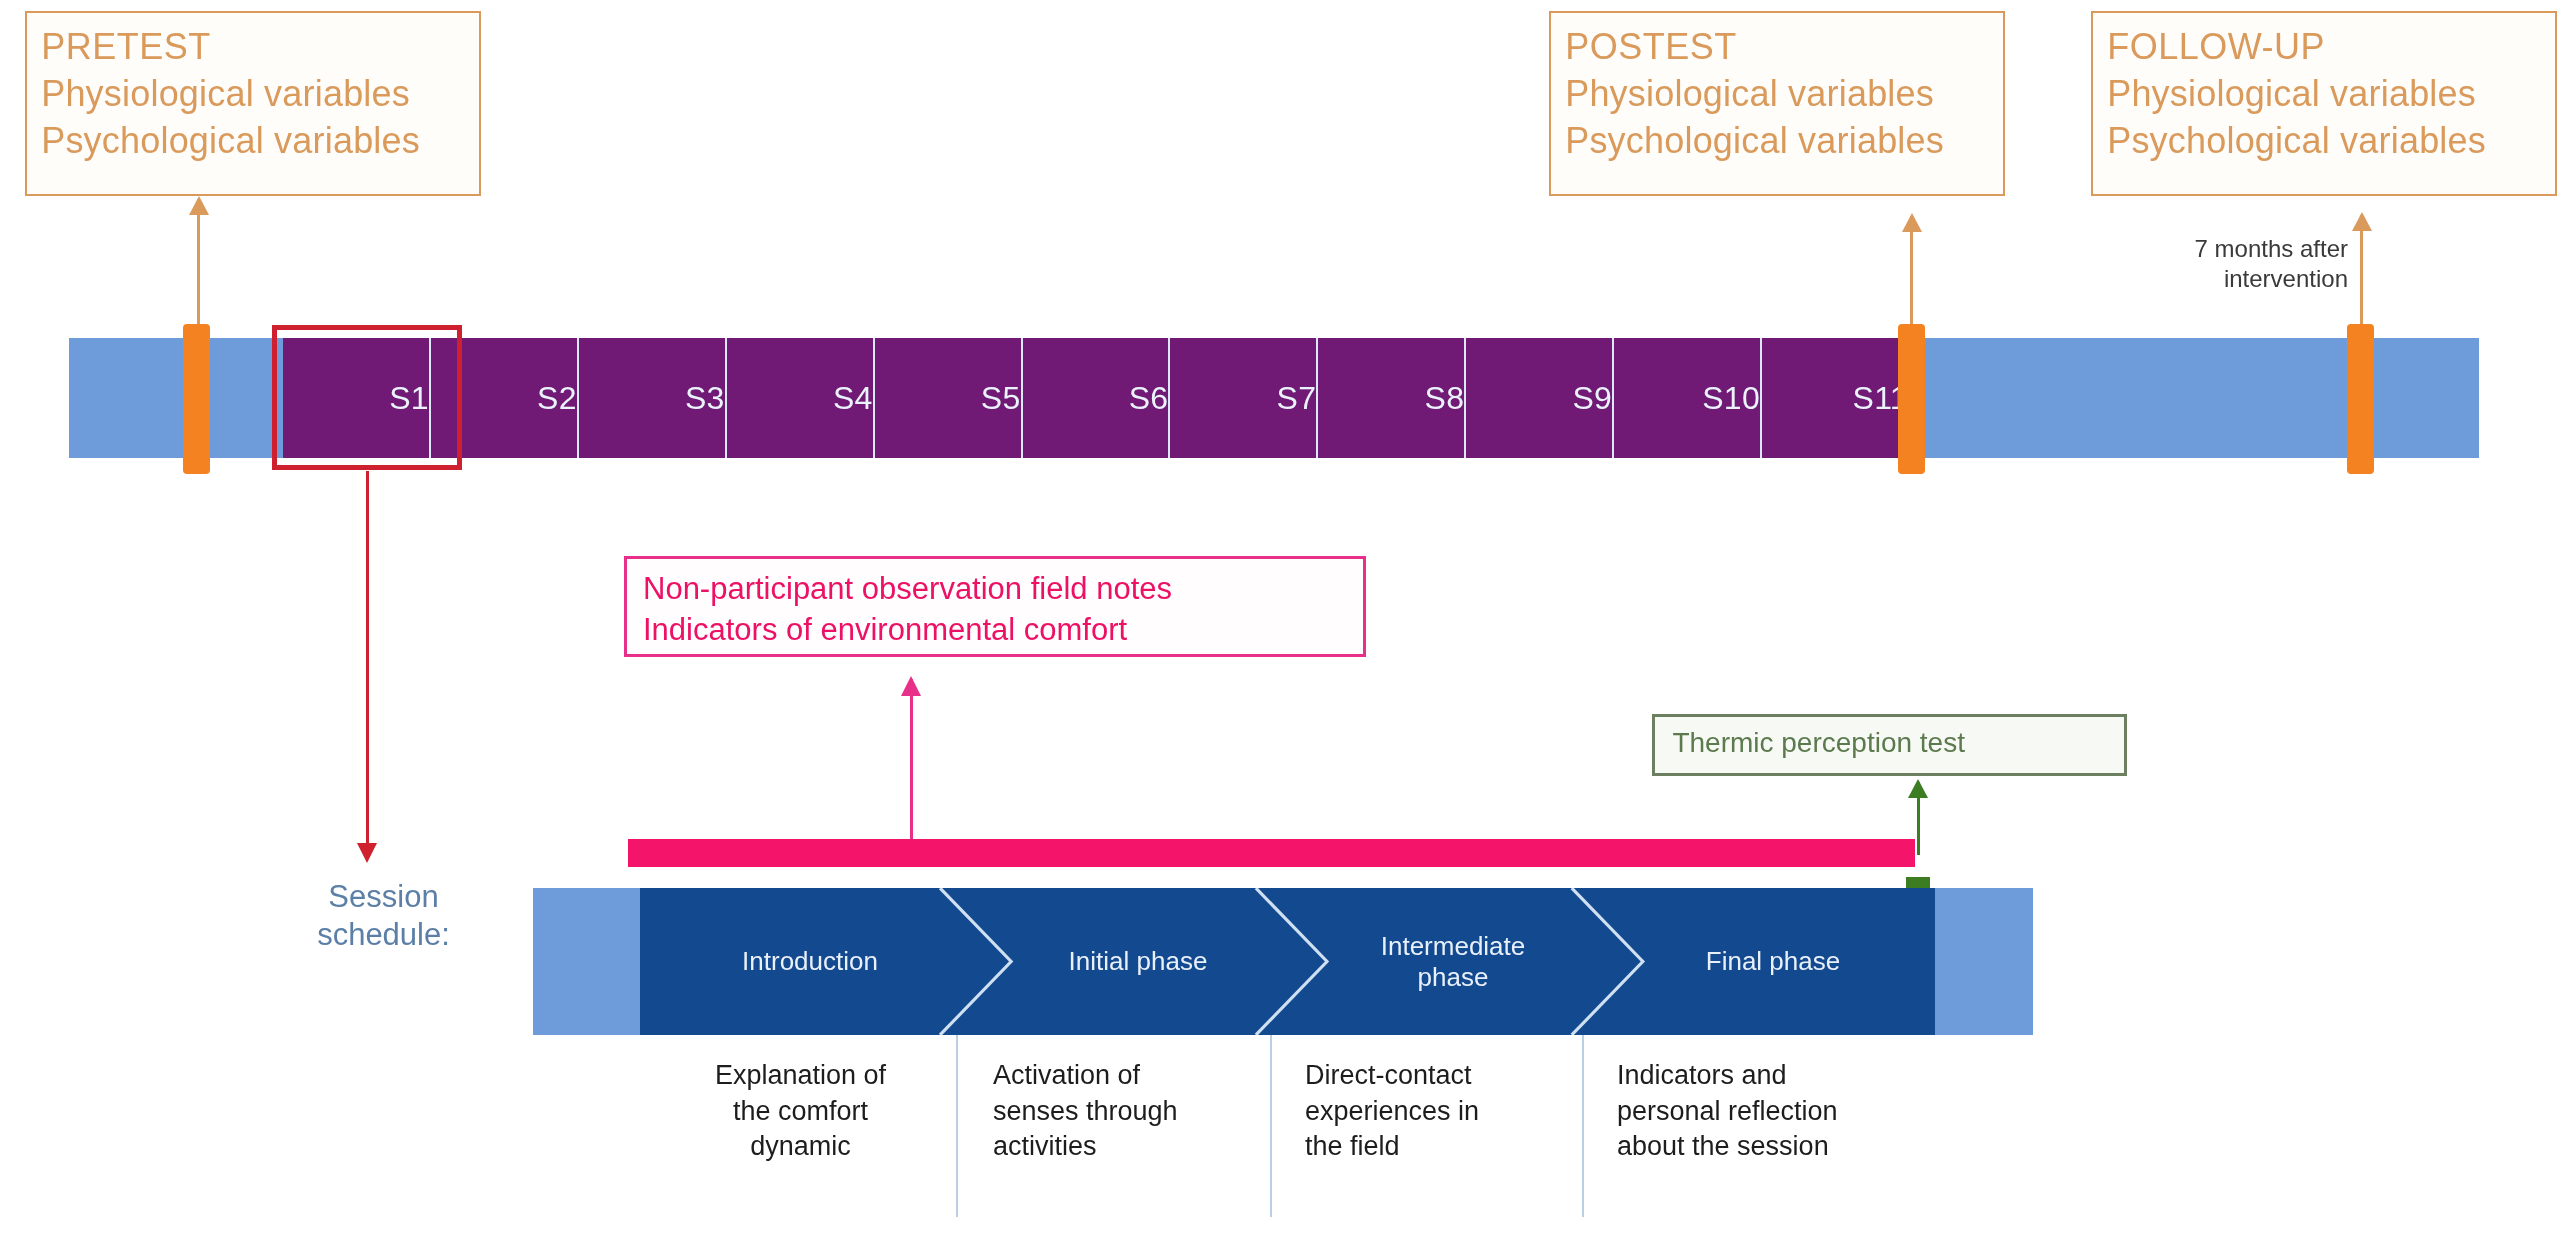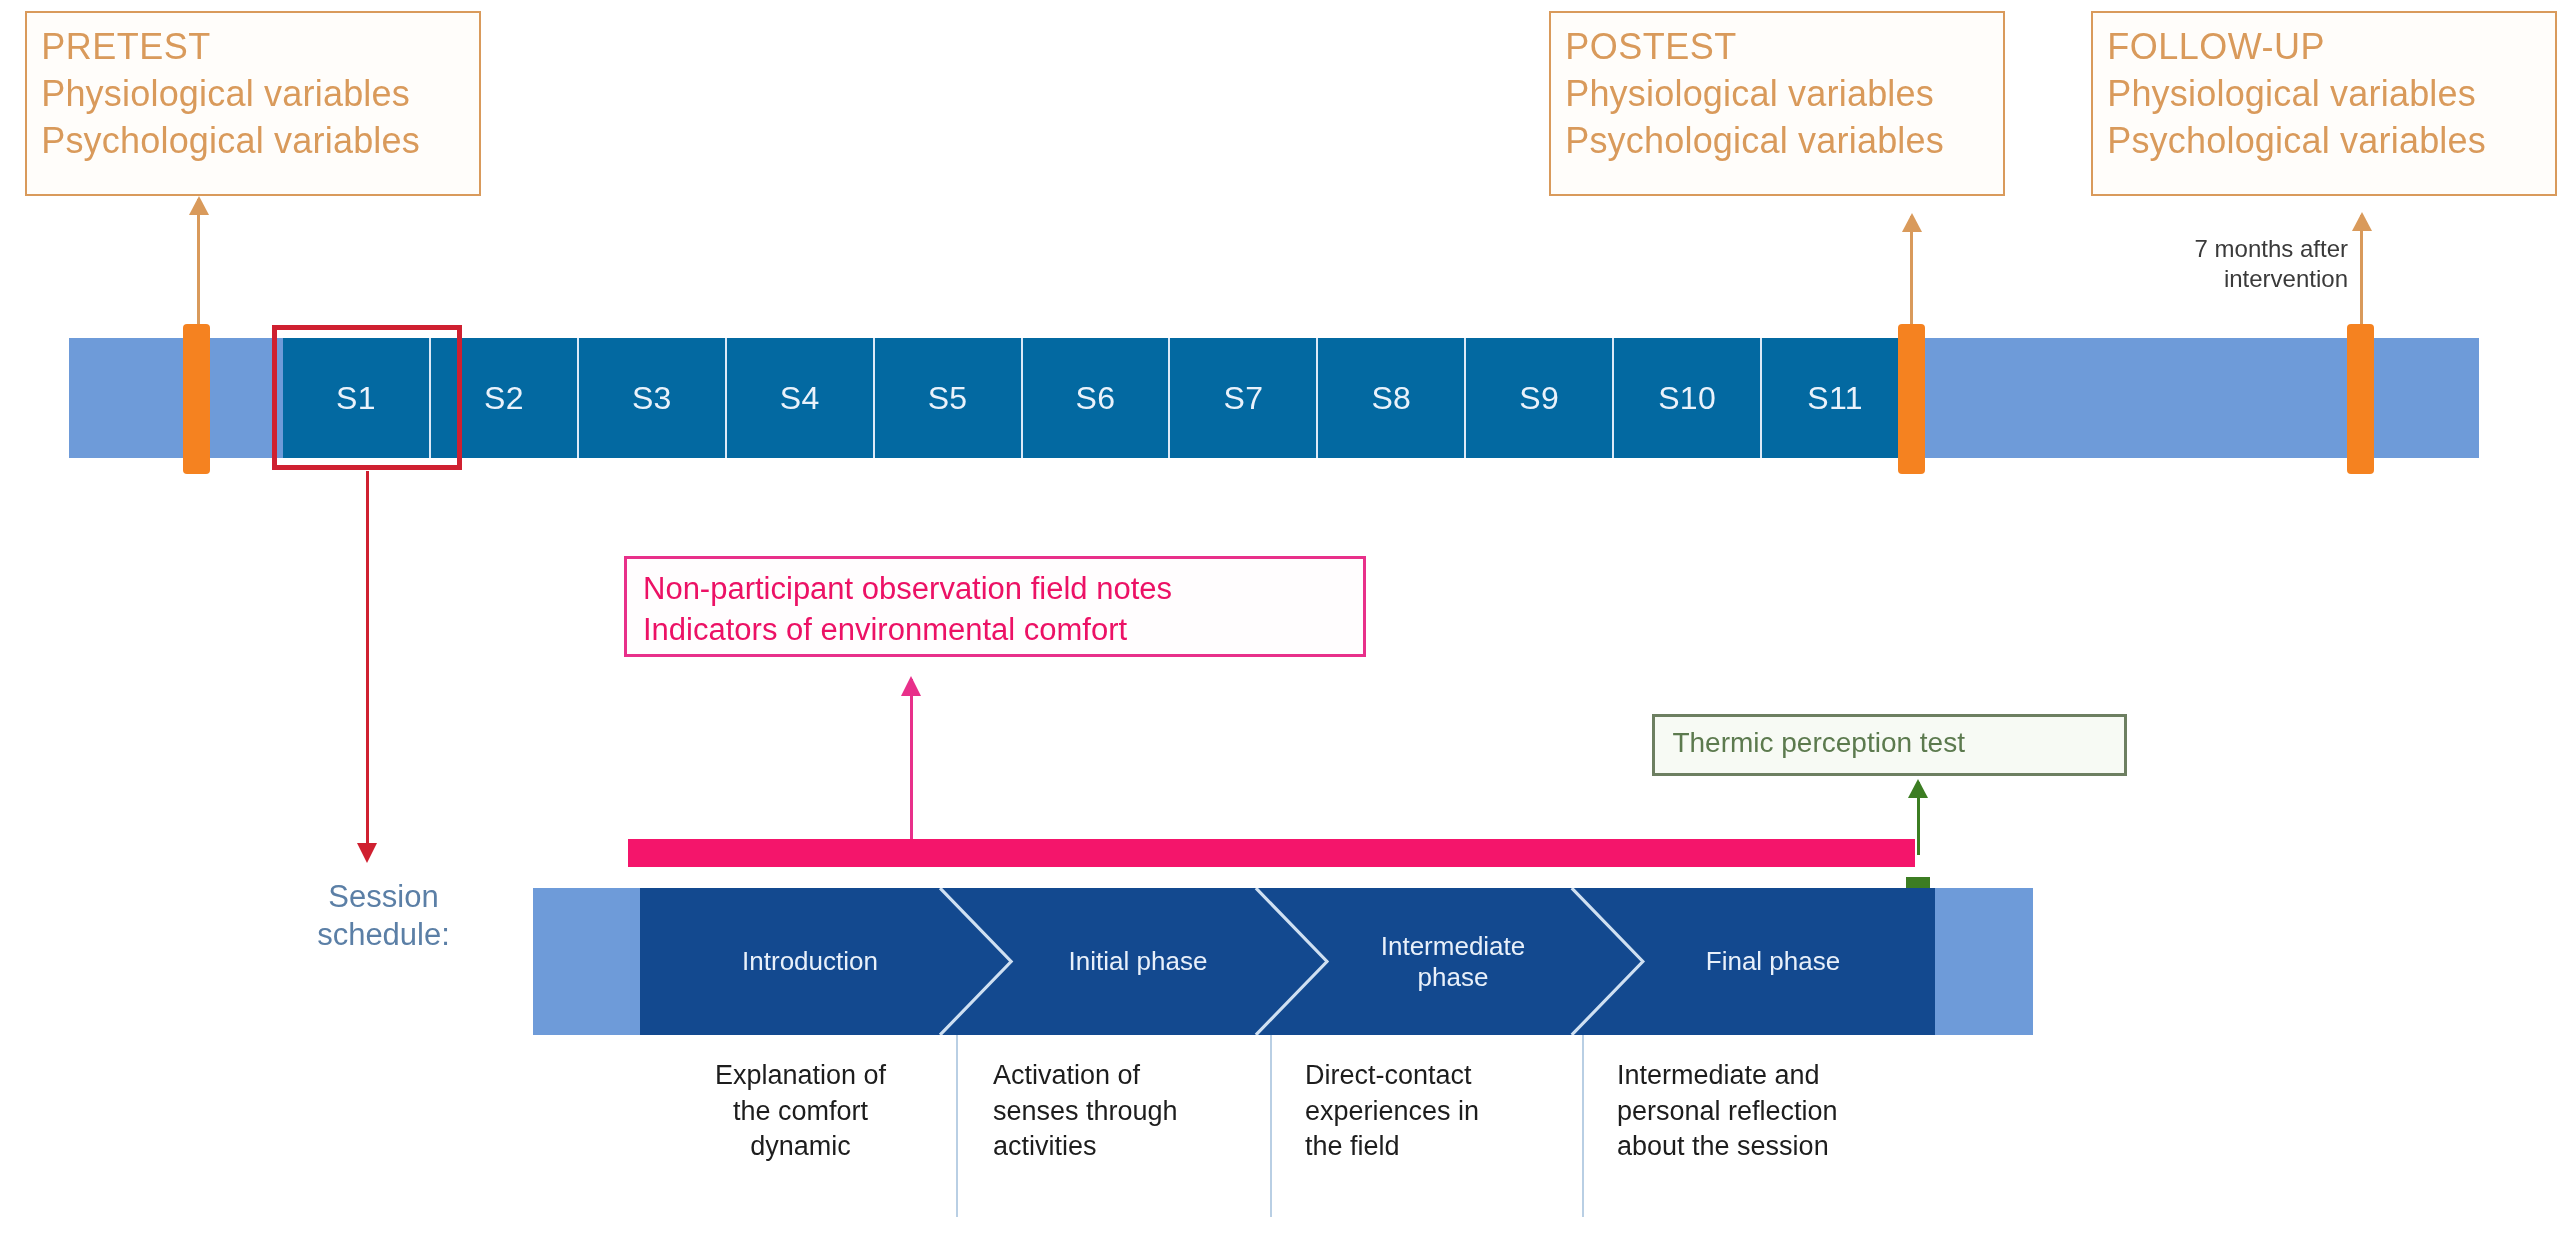--- a/index.html
+++ b/index.html
@@ -38,27 +38,27 @@
   .timeline-light {
     background: #6e9bd9;
     height: 120px;
   }
   .sessions-wrap {
     display: flex;
     height: 120px;
     align-items: stretch;
   }
   .session-cell {
-    background: #0369a1;
+    background: #701a75;
     border-right: 2.4px solid #dce9f7;
     color: #eaf2fb;
     font-size: 32px;
     display: flex;
     align-items: center;
-    justify-content: center;
+    justify-content: flex-end;
     flex: 1 1 0;
     letter-spacing: 0.3px;
   }
   .session-cell:last-child { border-right: none; }
 
   .orange-marker {
     background: #f58220;
     border-radius: 4px;
   }
 
@@ -273,21 +273,21 @@
     <span class="ln">Activation of</span>
     <span class="ln">senses through</span>
     <span class="ln">activities</span>
   </div>
   <div class="phase-desc" style="left:1305px; top:1058px; width:268px;">
     <span class="ln">Direct-contact</span>
     <span class="ln">experiences in</span>
     <span class="ln">the field</span>
   </div>
   <div class="phase-desc" style="left:1617px; top:1058px; width:332px;">
-    <span class="ln">Intermediate and</span>
+    <span class="ln">Indicators and</span>
     <span class="ln">personal reflection</span>
     <span class="ln">about the session</span>
   </div>
 
   <div class="abs phase-sep" style="left:956px; top:1035px; height:182px;"></div>
   <div class="abs phase-sep" style="left:1270px; top:1035px; height:182px;"></div>
   <div class="abs phase-sep" style="left:1582px; top:1035px; height:182px;"></div>
 
 </div>
 

